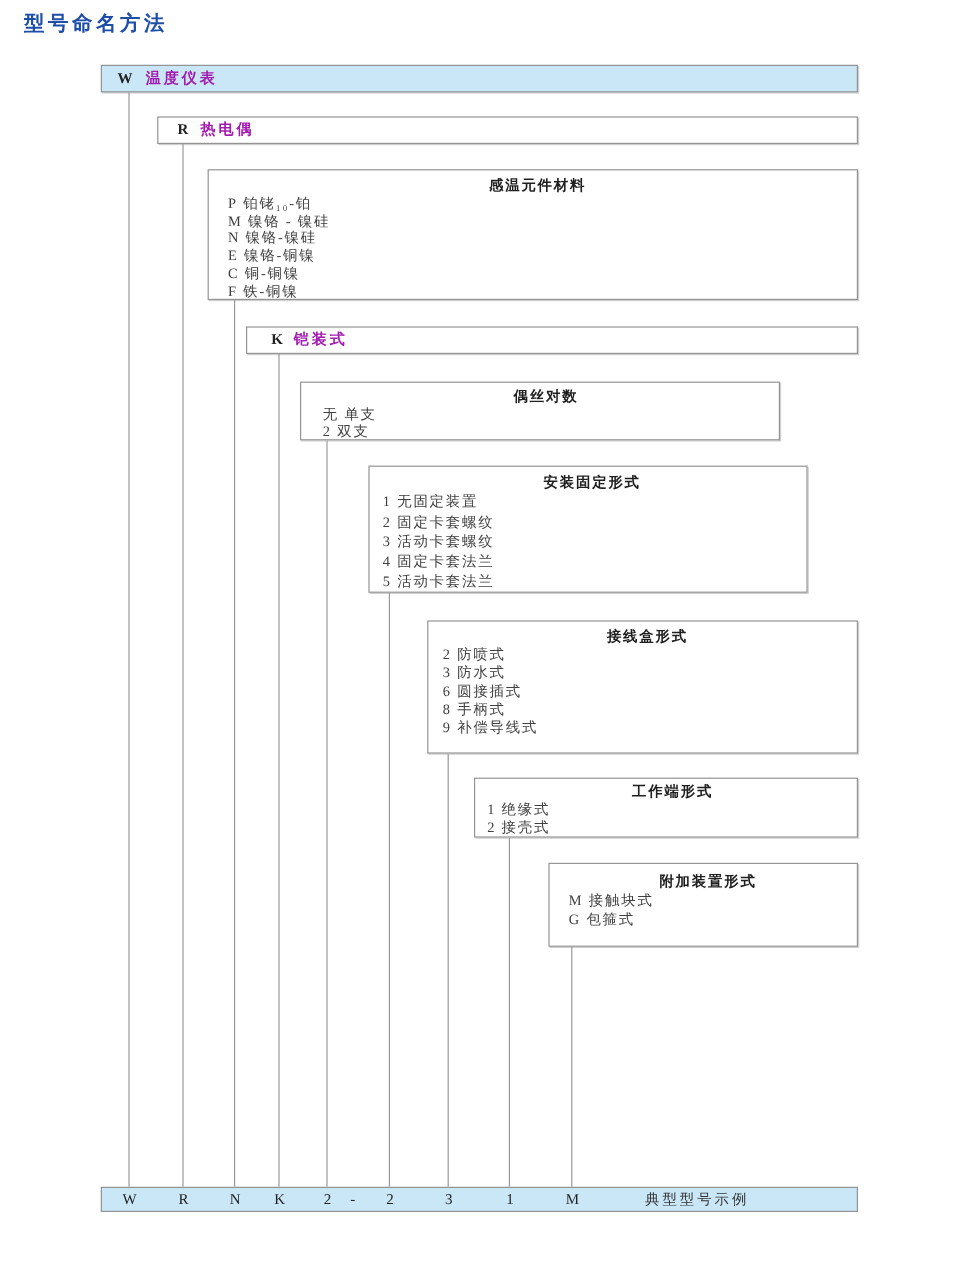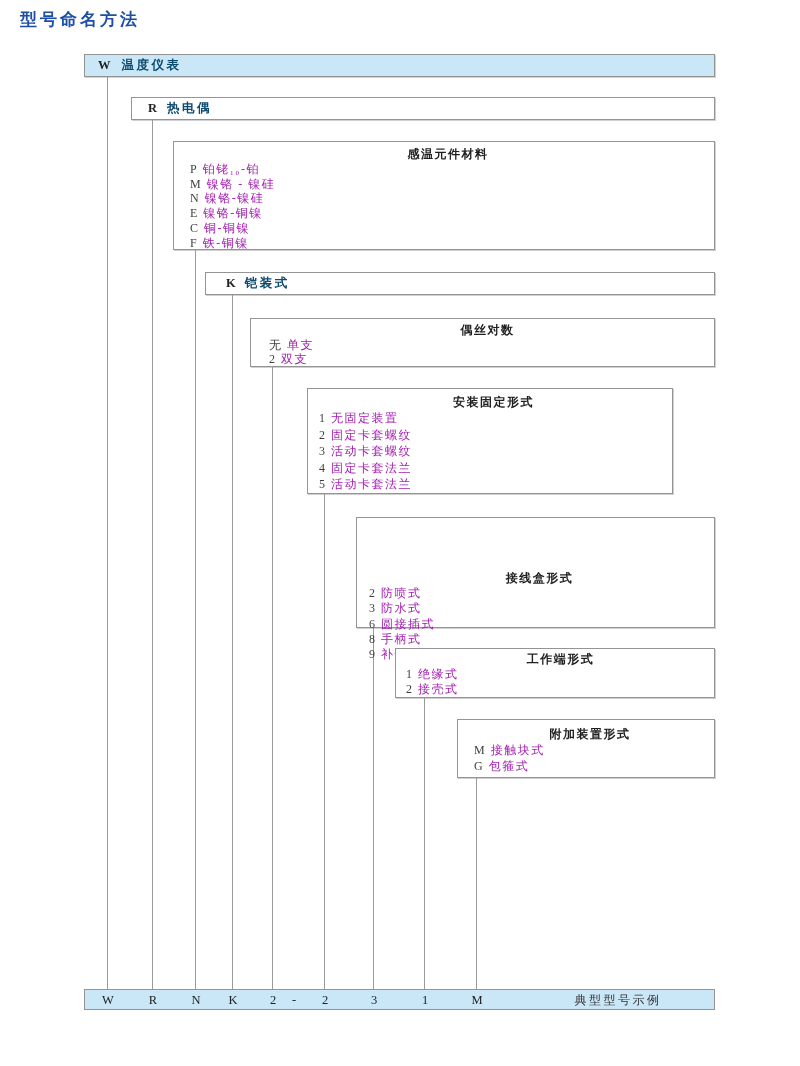--- a/index.html
+++ b/index.html
@@ -15,35 +15,35 @@
   .vline { position:absolute; width:1px; background:#9a9a9a; }
   .box {
     position:absolute; box-sizing:border-box;
     border:1px solid #949494; background:#ffffff; color:#3f3f3f;
     box-shadow:1px 1px 0 rgba(150,150,150,0.45);
     font-size:12px;
   }
   .box.blue { background:#c9e7f7; }
   .codebox { display:flex; align-items:center; }
   .codebox .code { font-weight:bold; color:#222; font-size:12.5px; }
-  .codebox .label { font-weight:bold; color:#0c4a6e; letter-spacing:2.5px; font-size:12.5px; }
+  .codebox .label { font-weight:bold; color:#a21caf; letter-spacing:2.5px; font-size:12.5px; }
   .box-title { font-weight:bold; color:#1f1f1f; letter-spacing:1.5px;text-align:center; }
   .row { white-space:nowrap; }
   .row .code { display:inline-block; margin-right:6px; color:#3f3f3f; }
-  .row .label { letter-spacing:1.5px; color:#a21caf; }
+  .row .label { letter-spacing:1.5px; color:#404040; }
   .bar {
     position:absolute; left:84px; top:989px; width:631px; height:21px;
     box-sizing:border-box; background:#c9e7f7; border:1px solid #949494;
   }
   .bar .bcode {
     position:absolute; top:50%; transform:translate(-50%,-50%);
     font-size:12.5px; color:#222;
   }
   .bar .caption {
-    position:absolute; top:50%; left:533px; transform:translate(-50%,-50%);
+    position:absolute; top:50%; left:496px; transform:translate(-50%,-50%);
     font-size:12px; color:#333; letter-spacing:2.5px; white-space:nowrap;
   }
 </style>
 </head>
 <body>
 
 <div class="page">
 
   <h1 class="title">型号命名方法</h1>
 
@@ -87,21 +87,21 @@
     <div class="row">
       <span class="code">F</span><span class="label">铁-铜镍</span>
     </div>
   </div>
 
   <div class="box codebox" style="left:205px; top:272px; width:510px; height:23px;">
     <span class="code" style="padding-left:20px;">K</span>
     <span class="label" style="margin-left:9px;">铠装式</span>
   </div>
 
-  <div class="box" style="left:250px; top:318px; width:465px; height:49px; line-height:14.6px; padding:4px 8px 0 18px;">
+  <div class="box" style="left:250px; top:318px; width:400px; height:49px; line-height:14.6px; padding:4px 8px 0 18px;">
     <div class="box-title">偶丝对数</div>
     <div class="row">
       <span class="code">无</span><span class="label">单支</span>
     </div>
     <div class="row">
       <span class="code">2</span><span class="label">双支</span>
     </div>
   </div>
 
   <div class="box" style="left:307px; top:388px; width:366px; height:106px; line-height:16.4px; padding:5px 8px 0 11px;">
@@ -117,21 +117,21 @@
     </div>
     <div class="row">
       <span class="code">4</span><span class="label">固定卡套法兰</span>
     </div>
     <div class="row">
       <span class="code">5</span><span class="label">活动卡套法兰</span>
     </div>
   </div>
 
   <div class="box" style="left:356px; top:517px; width:359px; height:111px; line-height:15.2px; padding:5px 8px 0 12px;">
-    <div class="box-title" style="padding-left:4px;margin-top:48px;">接线盒形式</div>
+    <div class="box-title" style="padding-left:4px;">接线盒形式</div>
     <div class="row">
       <span class="code">2</span><span class="label">防喷式</span>
     </div>
     <div class="row">
       <span class="code">3</span><span class="label">防水式</span>
     </div>
     <div class="row">
       <span class="code">6</span><span class="label">圆接插式</span>
     </div>
     <div class="row">
@@ -145,21 +145,21 @@
   <div class="box" style="left:395px; top:648px; width:320px; height:50px; line-height:15px; padding:3px 4px 0 10px;">
     <div class="box-title" style="padding-left:5px;">工作端形式</div>
     <div class="row">
       <span class="code">1</span><span class="label">绝缘式</span>
     </div>
     <div class="row">
       <span class="code">2</span><span class="label">接壳式</span>
     </div>
   </div>
 
-  <div class="box" style="left:457px; top:719px; width:258px; height:59px; line-height:16px; padding:6px 8px 0 16px;">
+  <div class="box" style="left:457px; top:719px; width:258px; height:70px; line-height:16px; padding:6px 8px 0 16px;">
     <div class="box-title">附加装置形式</div>
     <div class="row">
       <span class="code">M</span><span class="label">接触块式</span>
     </div>
     <div class="row">
       <span class="code">G</span><span class="label">包箍式</span>
     </div>
   </div>
 
   <div class="bar">

